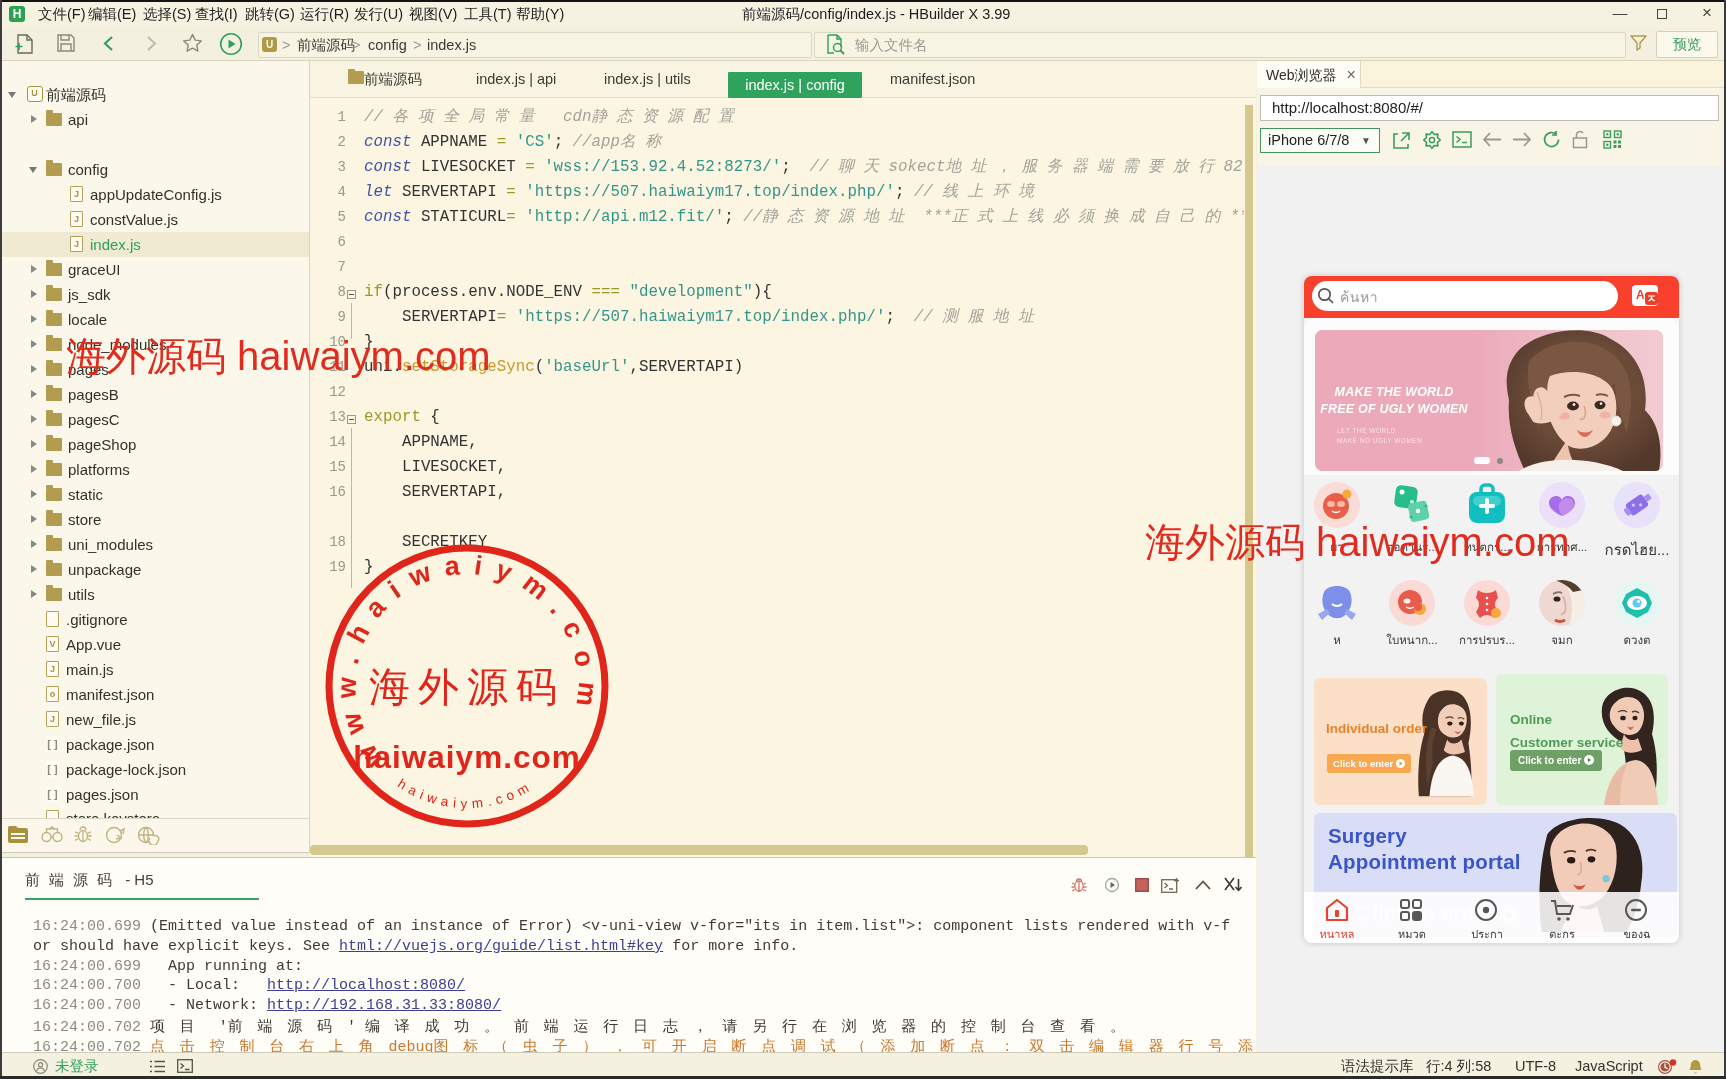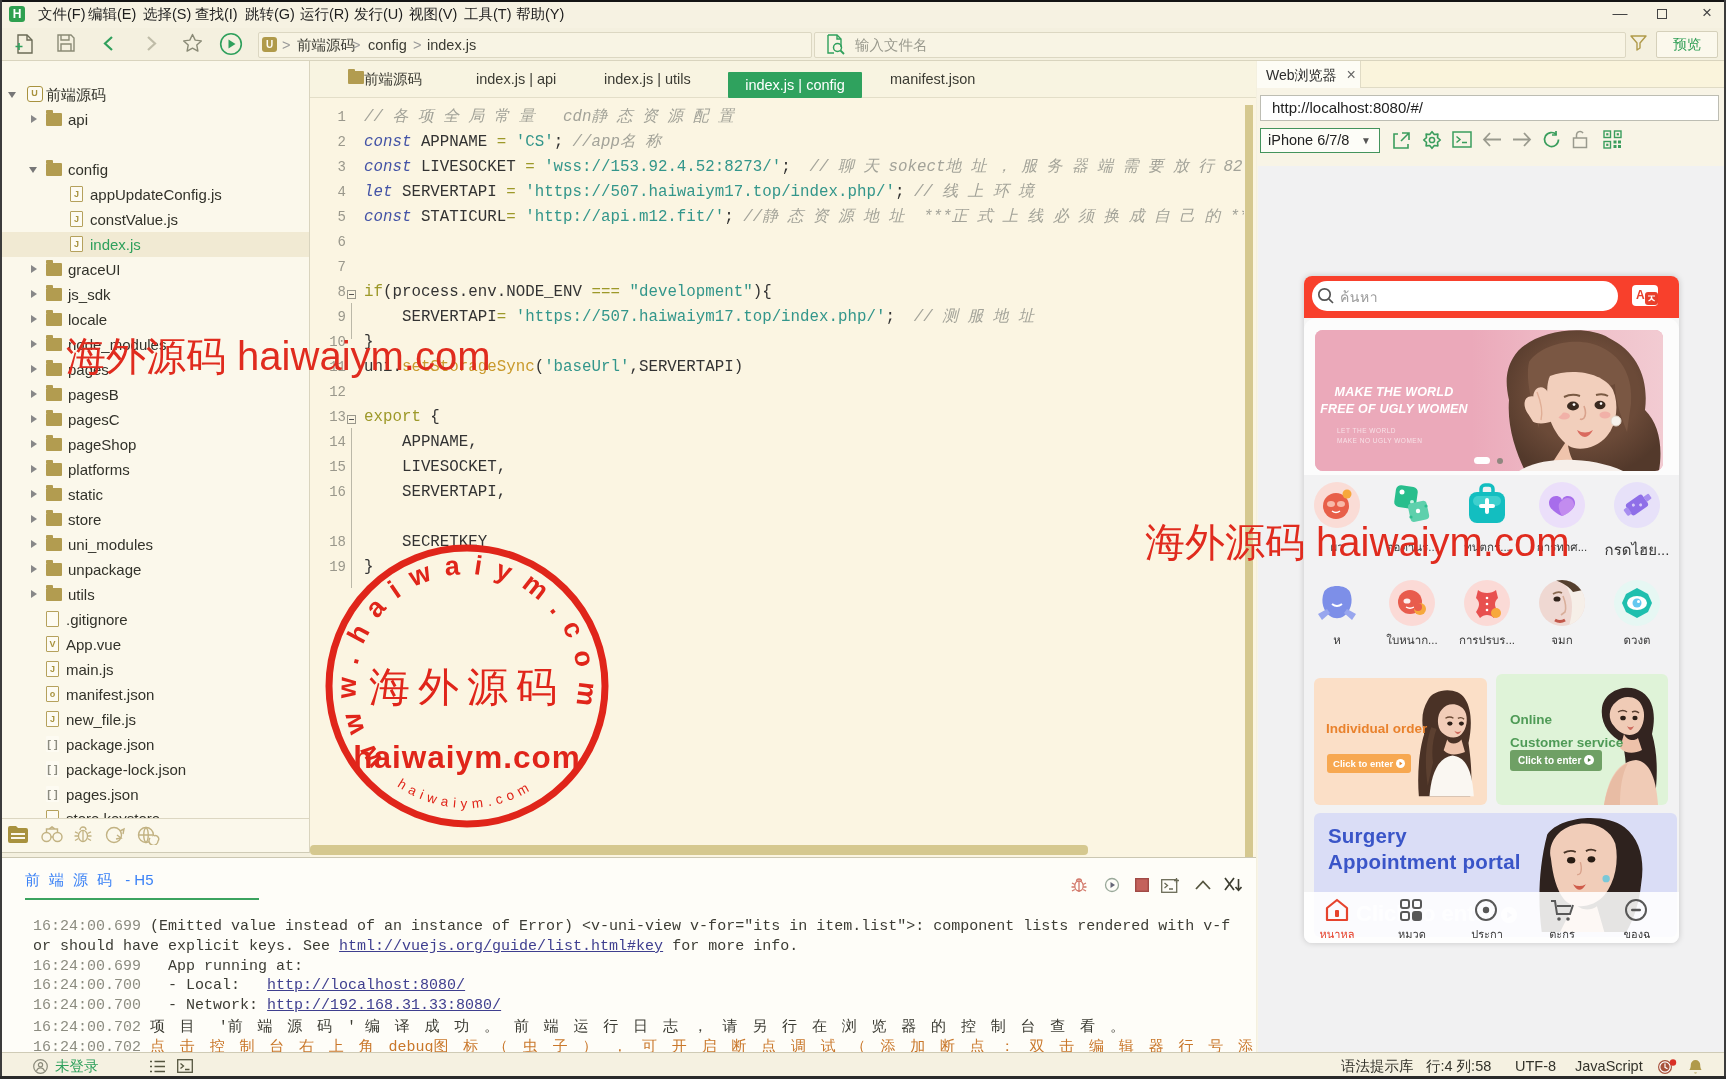--- a/index.html
+++ b/index.html
@@ -83,20 +83,21 @@
 <div class="ab menu" style="left:38px">文件(F)</div>
 <div class="ab menu" style="left:88px">编辑(E)</div>
 <div class="ab menu" style="left:143px">选择(S)</div>
 <div class="ab menu" style="left:195px">查找(I)</div>
 <div class="ab menu" style="left:245px">跳转(G)</div>
 <div class="ab menu" style="left:300px">运行(R)</div>
 <div class="ab menu" style="left:354px">发行(U)</div>
 <div class="ab menu" style="left:409px">视图(V)</div>
 <div class="ab menu" style="left:464px">工具(T)</div>
 <div class="ab menu" style="left:516px">帮助(Y)</div>
+<div class="ab" id="wtitle" style="left:742px">前端源码/config/index.js - HBuilder X 3.99</div>
 <div class="ab winbtn" style="left:1605px">—</div>
 <div class="ab" style="left:1657px;top:9px;width:10px;height:10px;border:1.2px solid #444"></div>
 <div class="ab winbtn" style="left:1692px;font-size:17px">×</div>
 
 <div class="ab" id="toolbar"></div>
 <div class="ab" id="crumbbox"></div>
 <div class="ab" style="left:262px;top:37px;width:15px;height:15px;background:#B09A4A;border-radius:3px;color:#FDFBF2;font-weight:bold;font-size:10px;text-align:center;line-height:15px">U</div>
     <div class="ab crumb" style="left:282px;color:#999">&gt;</div>
 <div class="ab crumb" style="left:297px">前端源码</div>
 <div class="ab crumb" style="left:352px;color:#999">&gt;</div>
@@ -337,21 +338,21 @@
       <div class="cl" style="top:456.5px"><span class="ln" style="left:0px;top:0">19</span><span style="position:absolute;left:54px">}</span></div>
       <div class="fm" style="left:37px;top:192px"></div>
       <div class="fm" style="left:37px;top:317px"></div>
       <div class="fg" style="left:41px;top:205px;height:36px"></div>
       <div class="fg" style="left:41px;top:330px;height:160px"></div>
     </div>
 <div class="ab" id="hscroll"></div>
 <div class="ab" id="vscroll"></div>
 
 <div class="ab" id="console">
-      <div style="position:absolute;left:25px;top:13px;font-size:15px;color:#3b82f6"><i class="cj">前端源码</i> - H5</div>
+      <div style="position:absolute;left:25px;top:13px;font-size:15px;color:#404040"><i class="cj">前端源码</i> - H5</div>
       <div style="position:absolute;left:25px;top:40px;width:234px;height:2px;background:#3BA35F"></div>
       <div class="conline" style="left:33px;top:60px"><span class="ts">16:24:00.699</span> (Emitted value instead of an instance of Error) &lt;v-uni-view v-for="its in item.list"&gt;: component lists rendered with v-f</div>
       <div class="conline" style="left:33px;top:79.8px">or should have explicit keys. See <span class="lk">html://vuejs.org/guide/list.html#key</span> for more info.</div>
       <div class="conline" style="left:33px;top:99.6px"><span class="ts">16:24:00.699</span>   App running at:</div>
       <div class="conline" style="left:33px;top:119.4px"><span class="ts">16:24:00.700</span>   - Local:   <span class="lk">http://localhost:8080/</span></div>
       <div class="conline" style="left:33px;top:139.2px"><span class="ts">16:24:00.700</span>   - Network: <span class="lk">http://192.168.31.33:8080/</span></div>
       <div class="conline" style="left:33px;top:159px"><span class="ts">16:24:00.702</span> <i class="cj">项目</i> '<i class="cj">前端源码</i>' <i class="cj">编译成功。前端运行日志，请另行在浏览器的控制台查看。</i></div>
       <div class="conline" style="left:33px;top:178.8px"><span class="ts">16:24:00.702</span> <span class="warn"><i class="cj">点击控制台右上角</i>debug<i class="cj">图标（虫子），可开启断点调试（添加断点：双击编辑器行号添加断点）</i></span></div>
 <svg style="position:absolute;left:1070px;top:20px" width="18" height="14" viewBox="0 0 18 14">
         <g fill="none" stroke="#D2786A" stroke-width="1.3">

